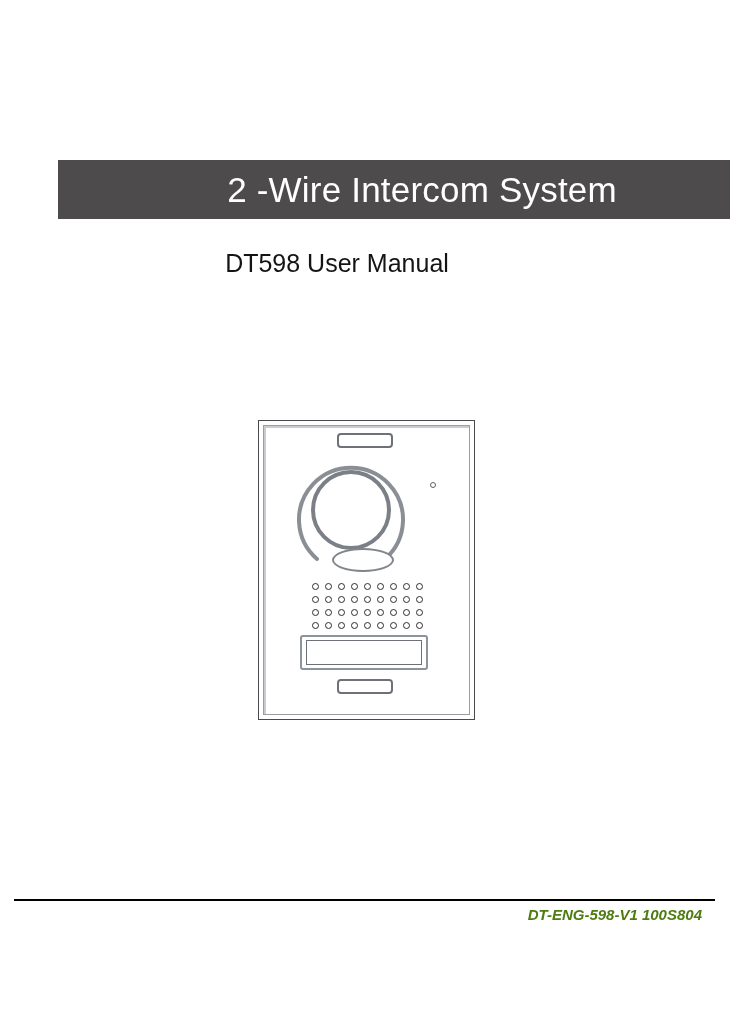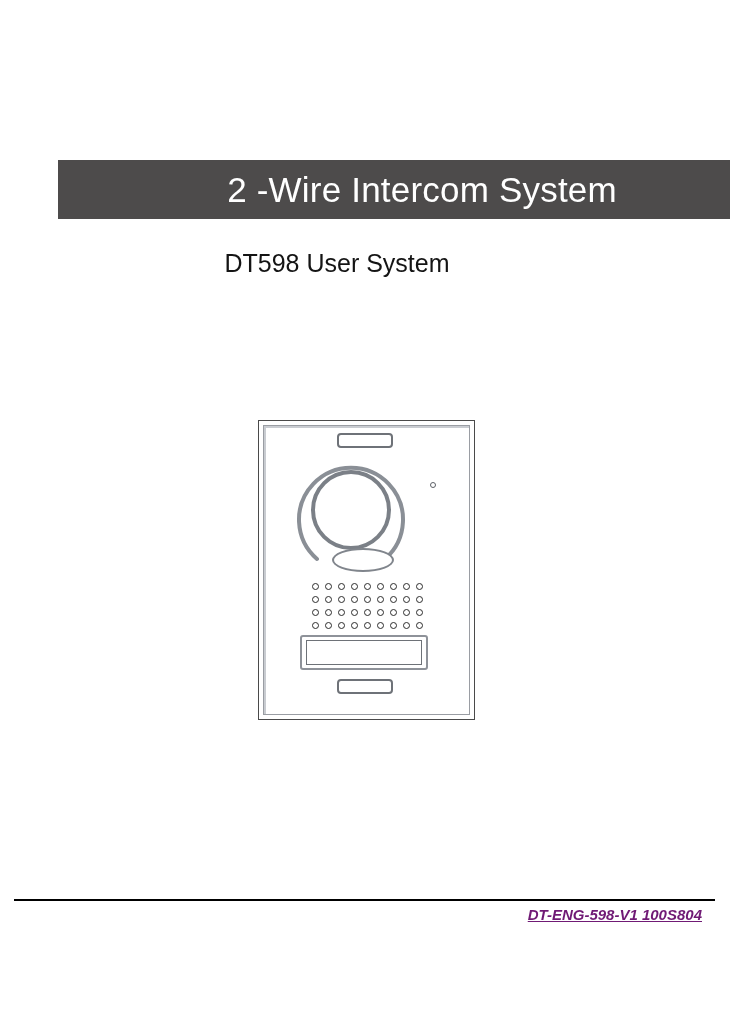--- a/index.html
+++ b/index.html
@@ -210,33 +210,32 @@
   }
   .footer-code {
     position: absolute;
     left: 0;
     top: 906px;
     width: 702px;
     text-align: right;
     font-size: 15px;
     font-style: italic;
     font-weight: bold;
-    color: #701a75;
+    color: #4d7c0f;
     white-space: nowrap;
-    text-decoration: underline;
   }
 </style>
 </head>
 <body>
 
 <div class="title-bar">
   <span class="title-text">2 -Wire Intercom System</span>
 </div>
 
-<div class="subtitle">DT598 User System</div>
+<div class="subtitle">DT598 User Manual</div>
 
 <div class="device-figure">
 
   <div class="dev-outer"></div>
   <div class="dev-bezel"></div>
   <div class="dev-bezel-shade"></div>
 
   <div class="dev-slot-top"></div>
 
   <div class="dev-camera">

